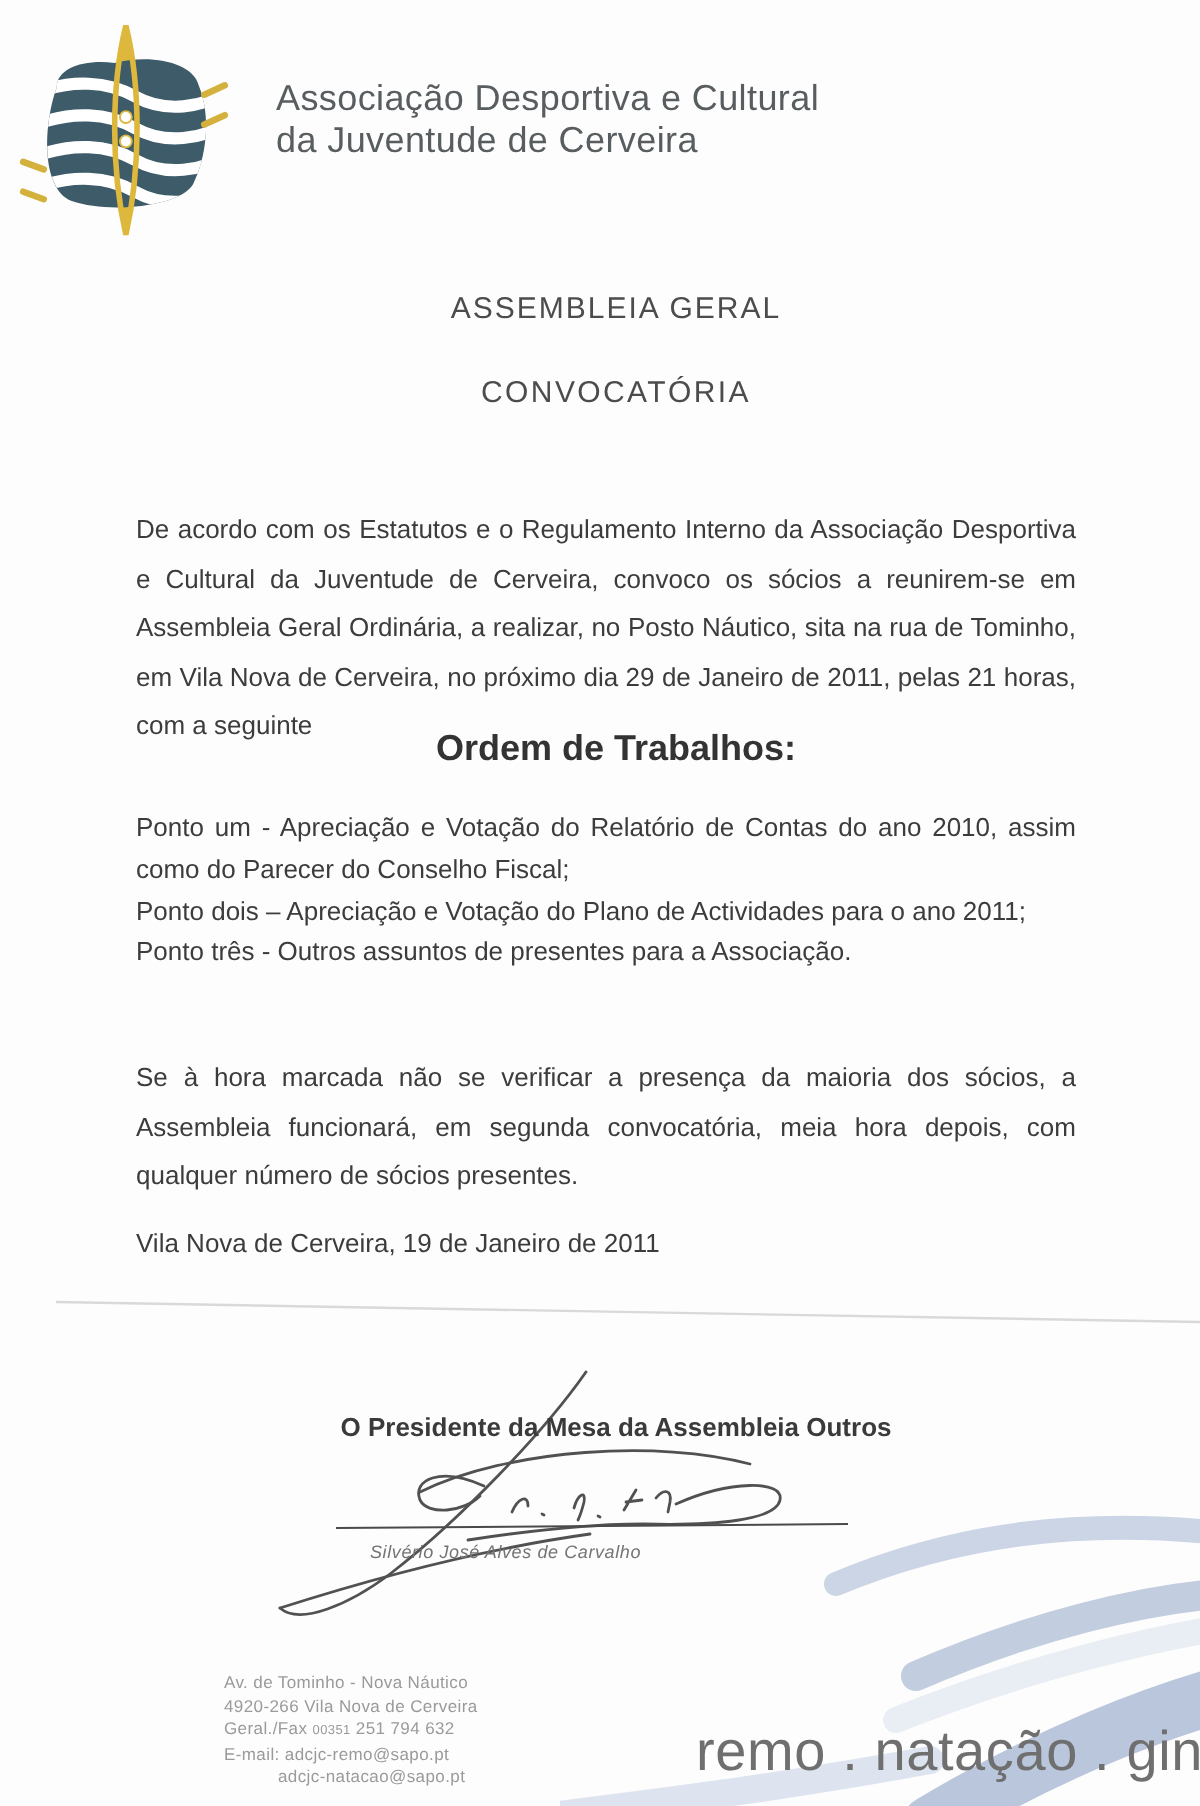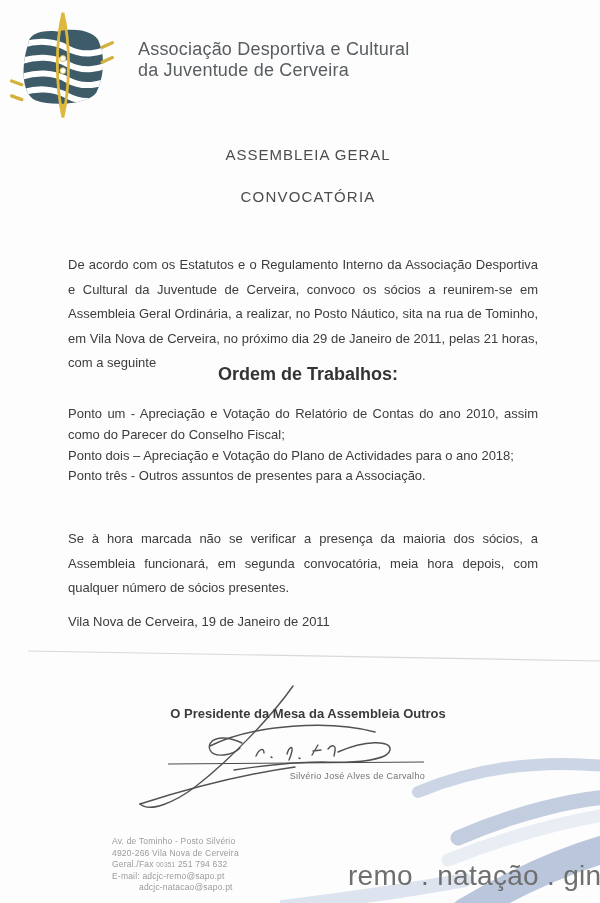--- a/index.html
+++ b/index.html
@@ -42,22 +42,22 @@
     position:absolute;left:68px;top:614px;margin:0;font-size:13px;color:#3c3c3c;
   }
   .fold-line{position:absolute;left:0;top:644px;width:600px;height:22px;pointer-events:none;}
   
   .sig-role{
     position:absolute;left:0;right:0;top:706px;text-align:center;margin:0;
     font-size:13px;font-weight:700;color:#3a3a3a;
   }
   .sig-scrawl{position:absolute;left:60px;top:680px;width:440px;height:150px;}
   .sig-name{
-    position:absolute;left:185px;top:771px;width:240px;text-align:right;
-    font-size:9px;color:#747474;letter-spacing:.3px;
+    position:absolute;left:185px;top:771px;width:240px;text-align:left;
+    font-size:9px;font-style:italic;color:#747474;letter-spacing:.3px;
   }
   
   .contact{
     position:absolute;left:112px;top:836px;
     font-size:8.5px;line-height:11.5px;color:#9a9a9a;letter-spacing:.2px;
   }
   .contact .cc{font-size:6.5px;vertical-align:baseline;}
   .contact .indent{padding-left:27px;}
   .waves{position:absolute;left:280px;top:740px;width:320px;height:163px;}
   .tagline{
@@ -110,21 +110,21 @@
 
   <h1 class="doc-title">ASSEMBLEIA GERAL</h1>
   <h2 class="doc-subtitle">CONVOCATÓRIA</h2>
 
   <p class="intro">De acordo com os Estatutos e o Regulamento Interno da Associação Desportiva e Cultural da Juventude de Cerveira, convoco os sócios a reunirem-se em Assembleia Geral Ordinária, a realizar, no Posto Náutico, sita na rua de Tominho, em Vila Nova de Cerveira, no próximo dia 29 de Janeiro de 2011, pelas 21 horas, com a seguinte</p>
 
   <h3 class="agenda-heading">Ordem de Trabalhos:</h3>
 
   <div class="agenda">
     <p>Ponto um - Apreciação e Votação do Relatório de Contas do ano 2010, assim como do Parecer do Conselho Fiscal;</p>
-    <p>Ponto dois – Apreciação e Votação do Plano de Actividades para o ano 2018;</p>
+    <p>Ponto dois – Apreciação e Votação do Plano de Actividades para o ano 2011;</p>
     <p>Ponto três - Outros assuntos de presentes para a Associação.</p>
   </div>
 
   <p class="quorum">Se à hora marcada não se verificar a presença da maioria dos sócios, a Assembleia funcionará, em segunda convocatória, meia hora depois, com qualquer número de sócios presentes.</p>
 
   <p class="dateline">Vila Nova de Cerveira, 19 de Janeiro de 2011</p>
 
   <svg class="fold-line" viewBox="0 0 600 22" preserveAspectRatio="none">
     <line x1="28" y1="7" x2="600" y2="17" stroke="#d9d9d9" stroke-width="1.2"></line>
   </svg>
@@ -151,21 +151,21 @@
 
       <path d="M278,72 C305,60 332,60 330,70 C328,80 298,83 262,82 C230,82 200,86 174,90"></path>
     </g>
 
     <line x1="108" y1="84" x2="364" y2="82" stroke="#4a4a4a" stroke-width="1"></line>
   </svg>
 
   <div class="sig-name">Silvério José Alves de Carvalho</div>
 
   <div class="contact">
-    <div>Av. de Tominho - Posto Silvério</div>
+    <div>Av. de Tominho - Nova Náutico</div>
     <div>4920-266 Vila Nova de Cerveira</div>
     <div>
       <span>Geral./Fax</span>
       <span class="cc">00351</span>
       <span>251 794 632</span>
     </div>
     <div>
       <span>E-mail:</span>
       <span>adcjc-remo@sapo.pt</span>
     </div>

